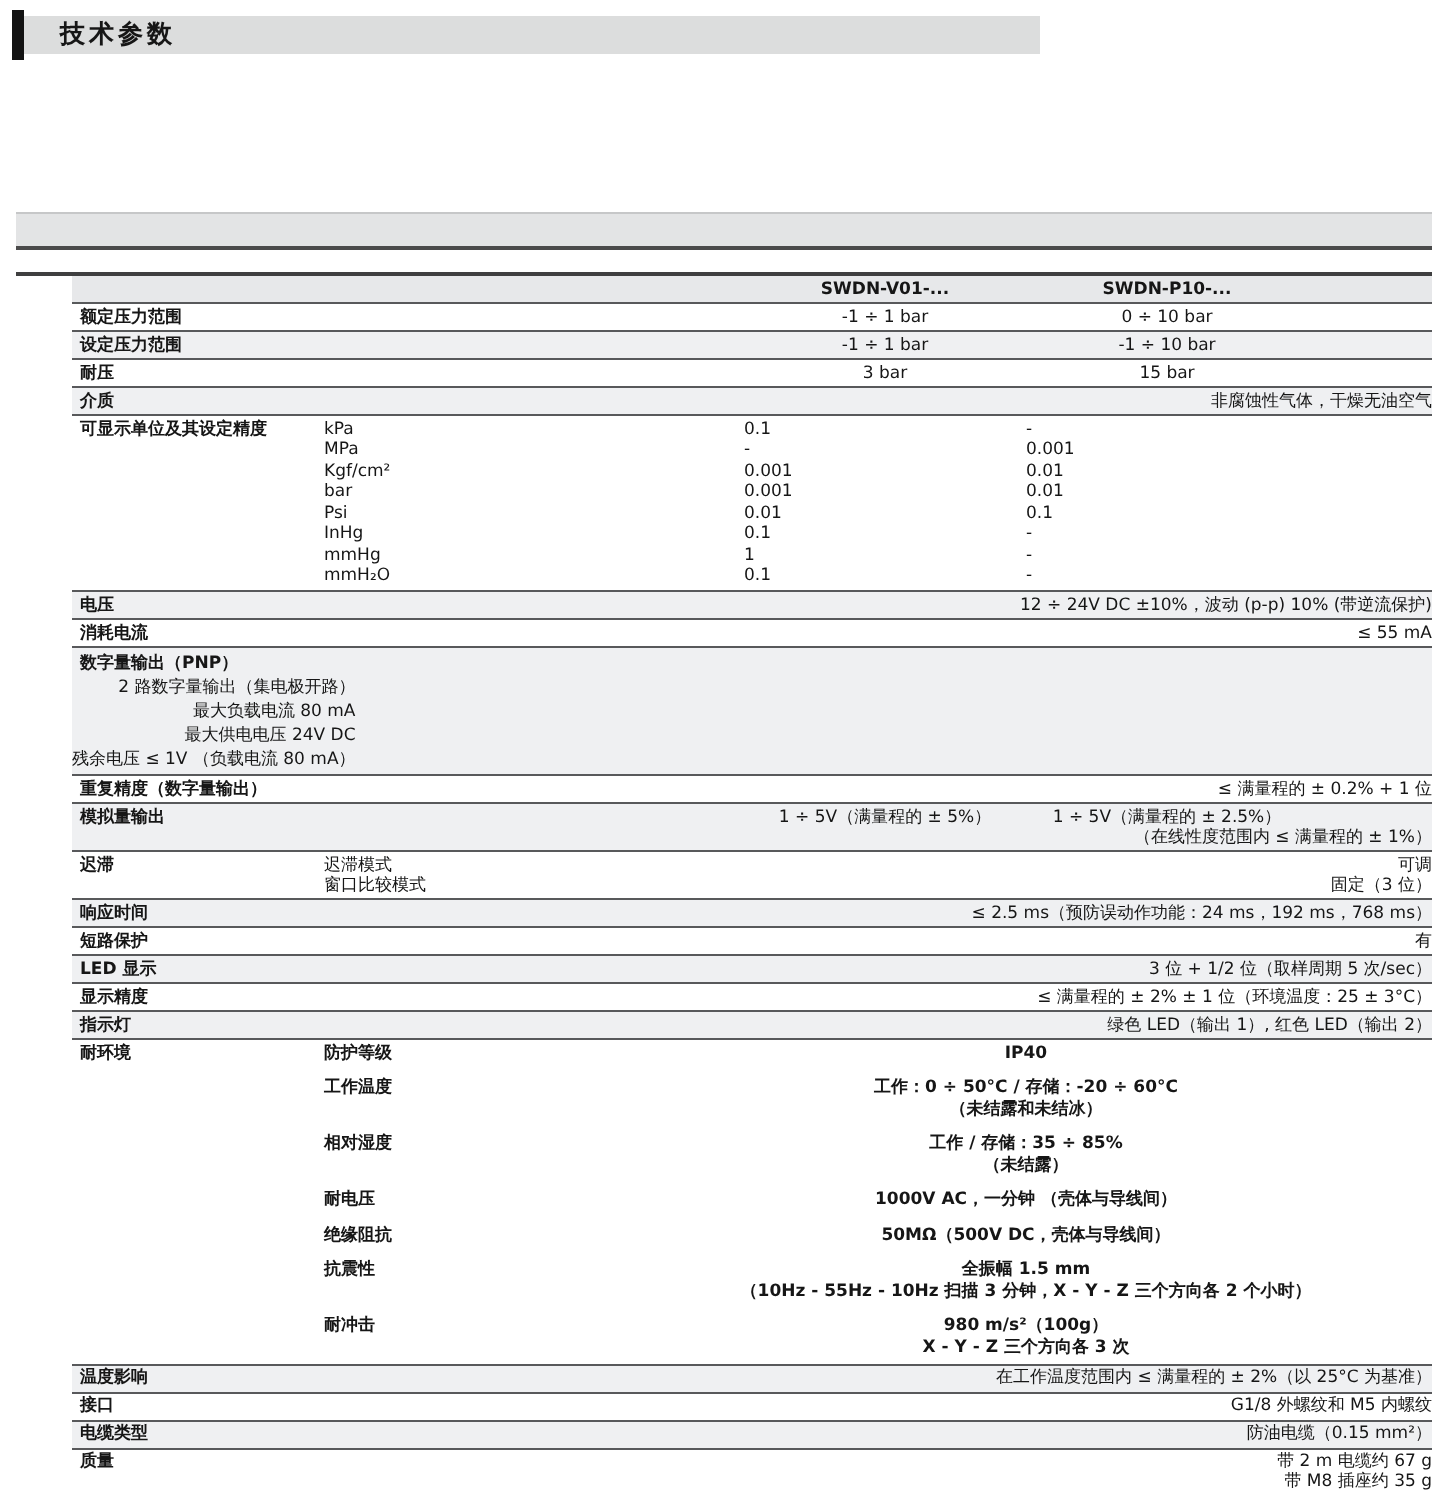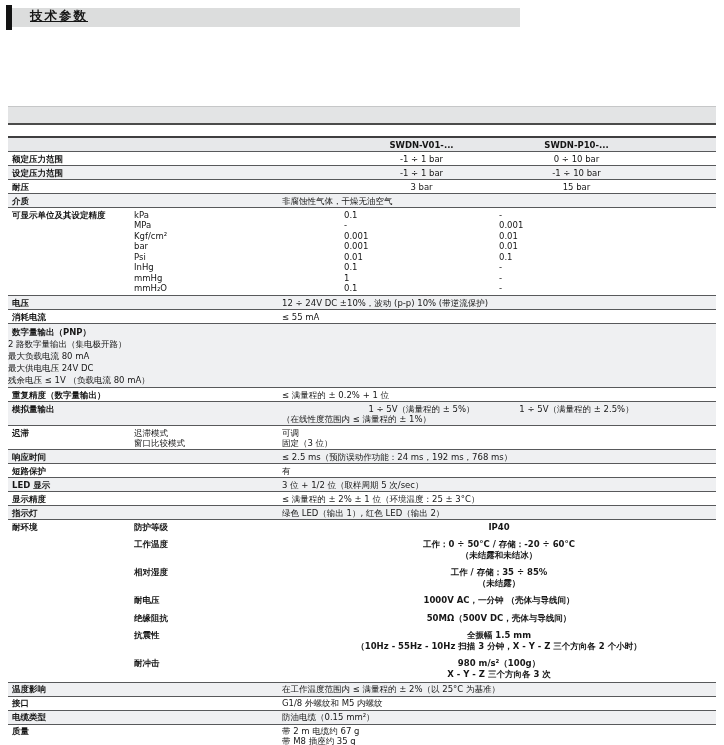--- a/index.html
+++ b/index.html
@@ -1,35 +1,35 @@
 <!DOCTYPE html>
 <html><head>
 <meta charset="utf-8">
 <style>
   html,body{margin:0;padding:0;background:#fff;}
   .page{position:relative;width:724px;height:745px;background:#ffffff;overflow:hidden;
         font-family:"DejaVu Sans","Liberation Sans",sans-serif;color:#161616;}
   
   .title-accent{position:absolute;left:6px;top:5px;width:6px;height:25px;background:#131313;}
   .title-bar{position:absolute;left:12px;top:8px;width:508px;height:19px;background:#dcdddd;
-             display:flex;text-decoration:underline;}
+             display:flex;align-items:center;}
   .title-text{margin-left:18px;font-size:12.5px;font-weight:bold;letter-spacing:2px;}
   
   .band{position:absolute;left:8px;top:106px;width:708px;height:16px;background:#e3e4e5;
         border-top:1px solid #c6c7c8;border-bottom:2px solid #4b4b4b;}
   
   .spec{position:absolute;left:8px;top:136px;width:708px;border-top:2px solid #3f3f40;
         font-size:8.5px;line-height:10px;}
-  .trow{display:flex;border-bottom:1.5px solid #58595b;padding:1.5px 0;align-items:flex-start;}
+  .trow{display:flex;border-bottom:1.5px solid #58595b;padding:1.5px 0;align-items:flex-start;margin-left:28px;}
   .trow.shade{background:#eff0f2;}
   .trow.shade-h{background:#e7e8ea;}
   .c1{width:122px;padding-left:4px;font-weight:bold;flex-shrink:0;}
   .c2{width:148px;flex-shrink:0;}
   .cfill{flex:1;min-width:0;}
-  .center{text-align:left;}
+  .center{text-align:right;}
   .vals{display:flex;padding:0 62px;}
   .vals .v{flex:1;text-align:center;}
   .bold{font-weight:bold;}
   .lh105{line-height:10.5px;}
   .lh12{line-height:12px;flex-direction:column;}
   .urow{display:flex;}
   .urow .uname{width:148px;flex-shrink:0;}
   .urow .uvals{flex:1;display:flex;padding:0 62px;min-width:0;}
   .urow .uvals .v{flex:1;text-align:left;}
   .env-item{display:flex;margin-bottom:7px;align-items:flex-start;font-weight:bold;}

